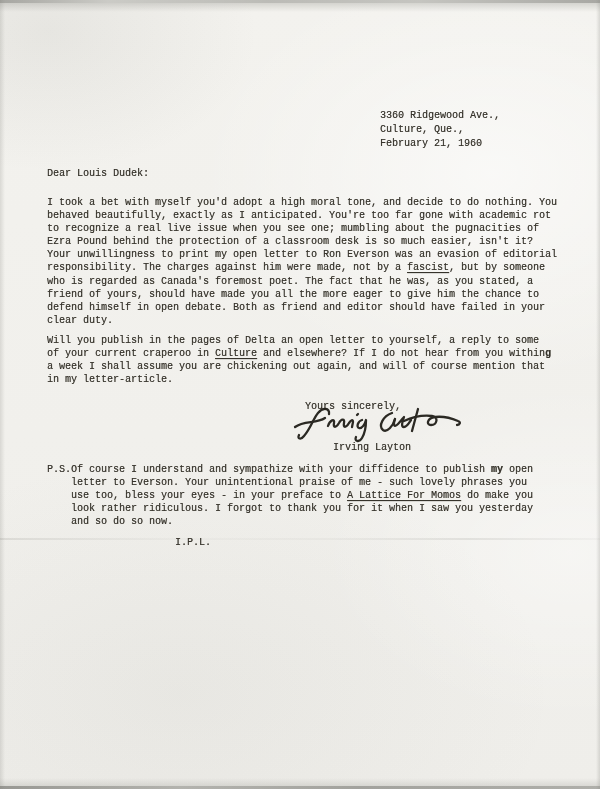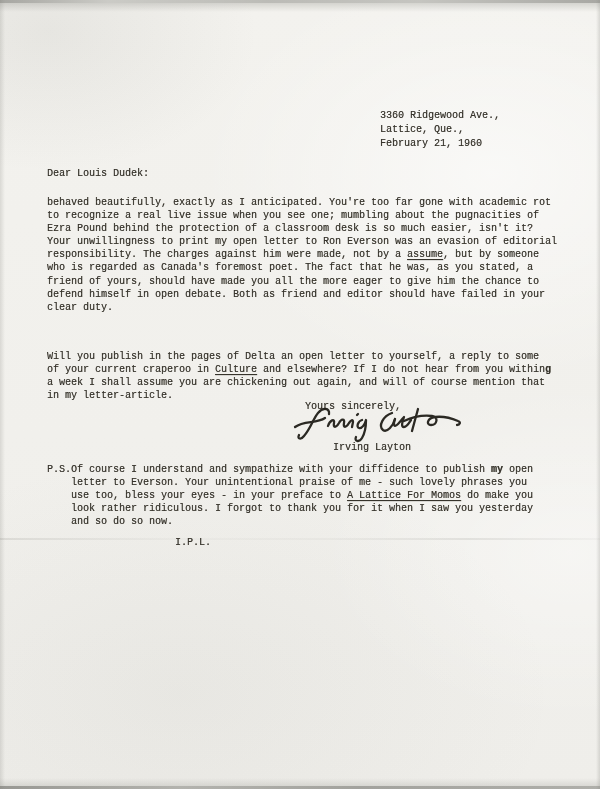--- a/index.html
+++ b/index.html
@@ -36,21 +36,21 @@
     background:linear-gradient(270deg,rgba(130,130,124,.25),rgba(130,130,124,0));}
   .crease{position:absolute;left:0;right:0;top:538px;height:2px;
     background:linear-gradient(90deg,rgba(100,100,92,.14),rgba(100,100,92,.03) 30%,rgba(100,100,92,.05) 55%,rgba(100,100,92,.13) 78%,rgba(100,100,92,.04));}
   .block{position:absolute;}
   .line{white-space:pre;line-height:13.1px;
     text-shadow:0.25px 0.25px 0.3px rgba(45,42,33,0.55);}
   .address{left:380px;top:109px;}
   .address .line{line-height:14px;}
   .salutation-block{left:47px;top:167px;}
   .p1{left:47px;top:196px;}
-  .p2{left:47px;top:334px;margin-top:16px;}
+  .p2{left:47px;top:334px;}
   .valediction-block{left:305px;top:400px;}
   .signature{position:absolute;left:292px;top:405px;}
   .typed-name-block{left:305px;top:441px;margin-left:28px;}
   .ps{left:47px;top:463px;}
   .ps-label{position:absolute;left:0;top:0;}
   .ps-lines{margin-left:24px;}
   .initials-block{left:175px;top:536px;text-align:center;}
   .u{text-decoration:underline;text-underline-offset:2px;text-decoration-thickness:1px;}
   .b{font-weight:bold;}
 </style>
@@ -61,34 +61,35 @@
   <div class="edge edge-top"></div>
   <div class="edge edge-top-fade"></div>
   <div class="edge edge-bottom"></div>
   <div class="edge edge-bottom-fade"></div>
   <div class="edge-left"></div>
   <div class="edge-right"></div>
   <div class="crease"></div>
 
   <div class="block address">
     <div class="line">3360 Ridgewood Ave.,</div>
-    <div class="line">Lattice, Que.,</div>
+    <div class="line">Culture, Que.,</div>
     <div class="line">February 21, 1960</div>
   </div>
 
   <div class="block salutation-block">
     <div class="line">Dear Louis Dudek:</div>
   </div>
 
   <div class="block p1">
+    <div class="line">I took a bet with myself you'd adopt a high moral tone, and decide to do nothing. You</div>
     <div class="line">behaved beautifully, exactly as I anticipated. You're too far gone with academic rot</div>
     <div class="line">to recognize a real live issue when you see one; mumbling about the pugnacities of</div>
     <div class="line">Ezra Pound behind the protection of a classroom desk is so much easier, isn't it?</div>
     <div class="line">Your unwillingness to print my open letter to Ron Everson was an evasion of editorial</div>
-    <div class="line"><span>responsibility. The charges against him were made, not by a </span><span class="u">assume</span><span>, but by someone</span></div>
+    <div class="line"><span>responsibility. The charges against him were made, not by a </span><span class="u">fascist</span><span>, but by someone</span></div>
     <div class="line">who is regarded as Canada's foremost poet. The fact that he was, as you stated, a</div>
     <div class="line">friend of yours, should have made you all the more eager to give him the chance to</div>
     <div class="line">defend himself in open debate. Both as friend and editor should have failed in your</div>
     <div class="line">clear duty.</div>
   </div>
 
   <div class="block p2">
     <div class="line">Will you publish in the pages of Delta an open letter to yourself, a reply to some</div>
     <div class="line"><span>of your current craperoo in </span><span class="u">Culture</span><span> and elsewhere? If I do not hear from you within</span><span class="b">g</span></div>
     <div class="line">a week I shall assume you are chickening out again, and will of course mention that</div>

